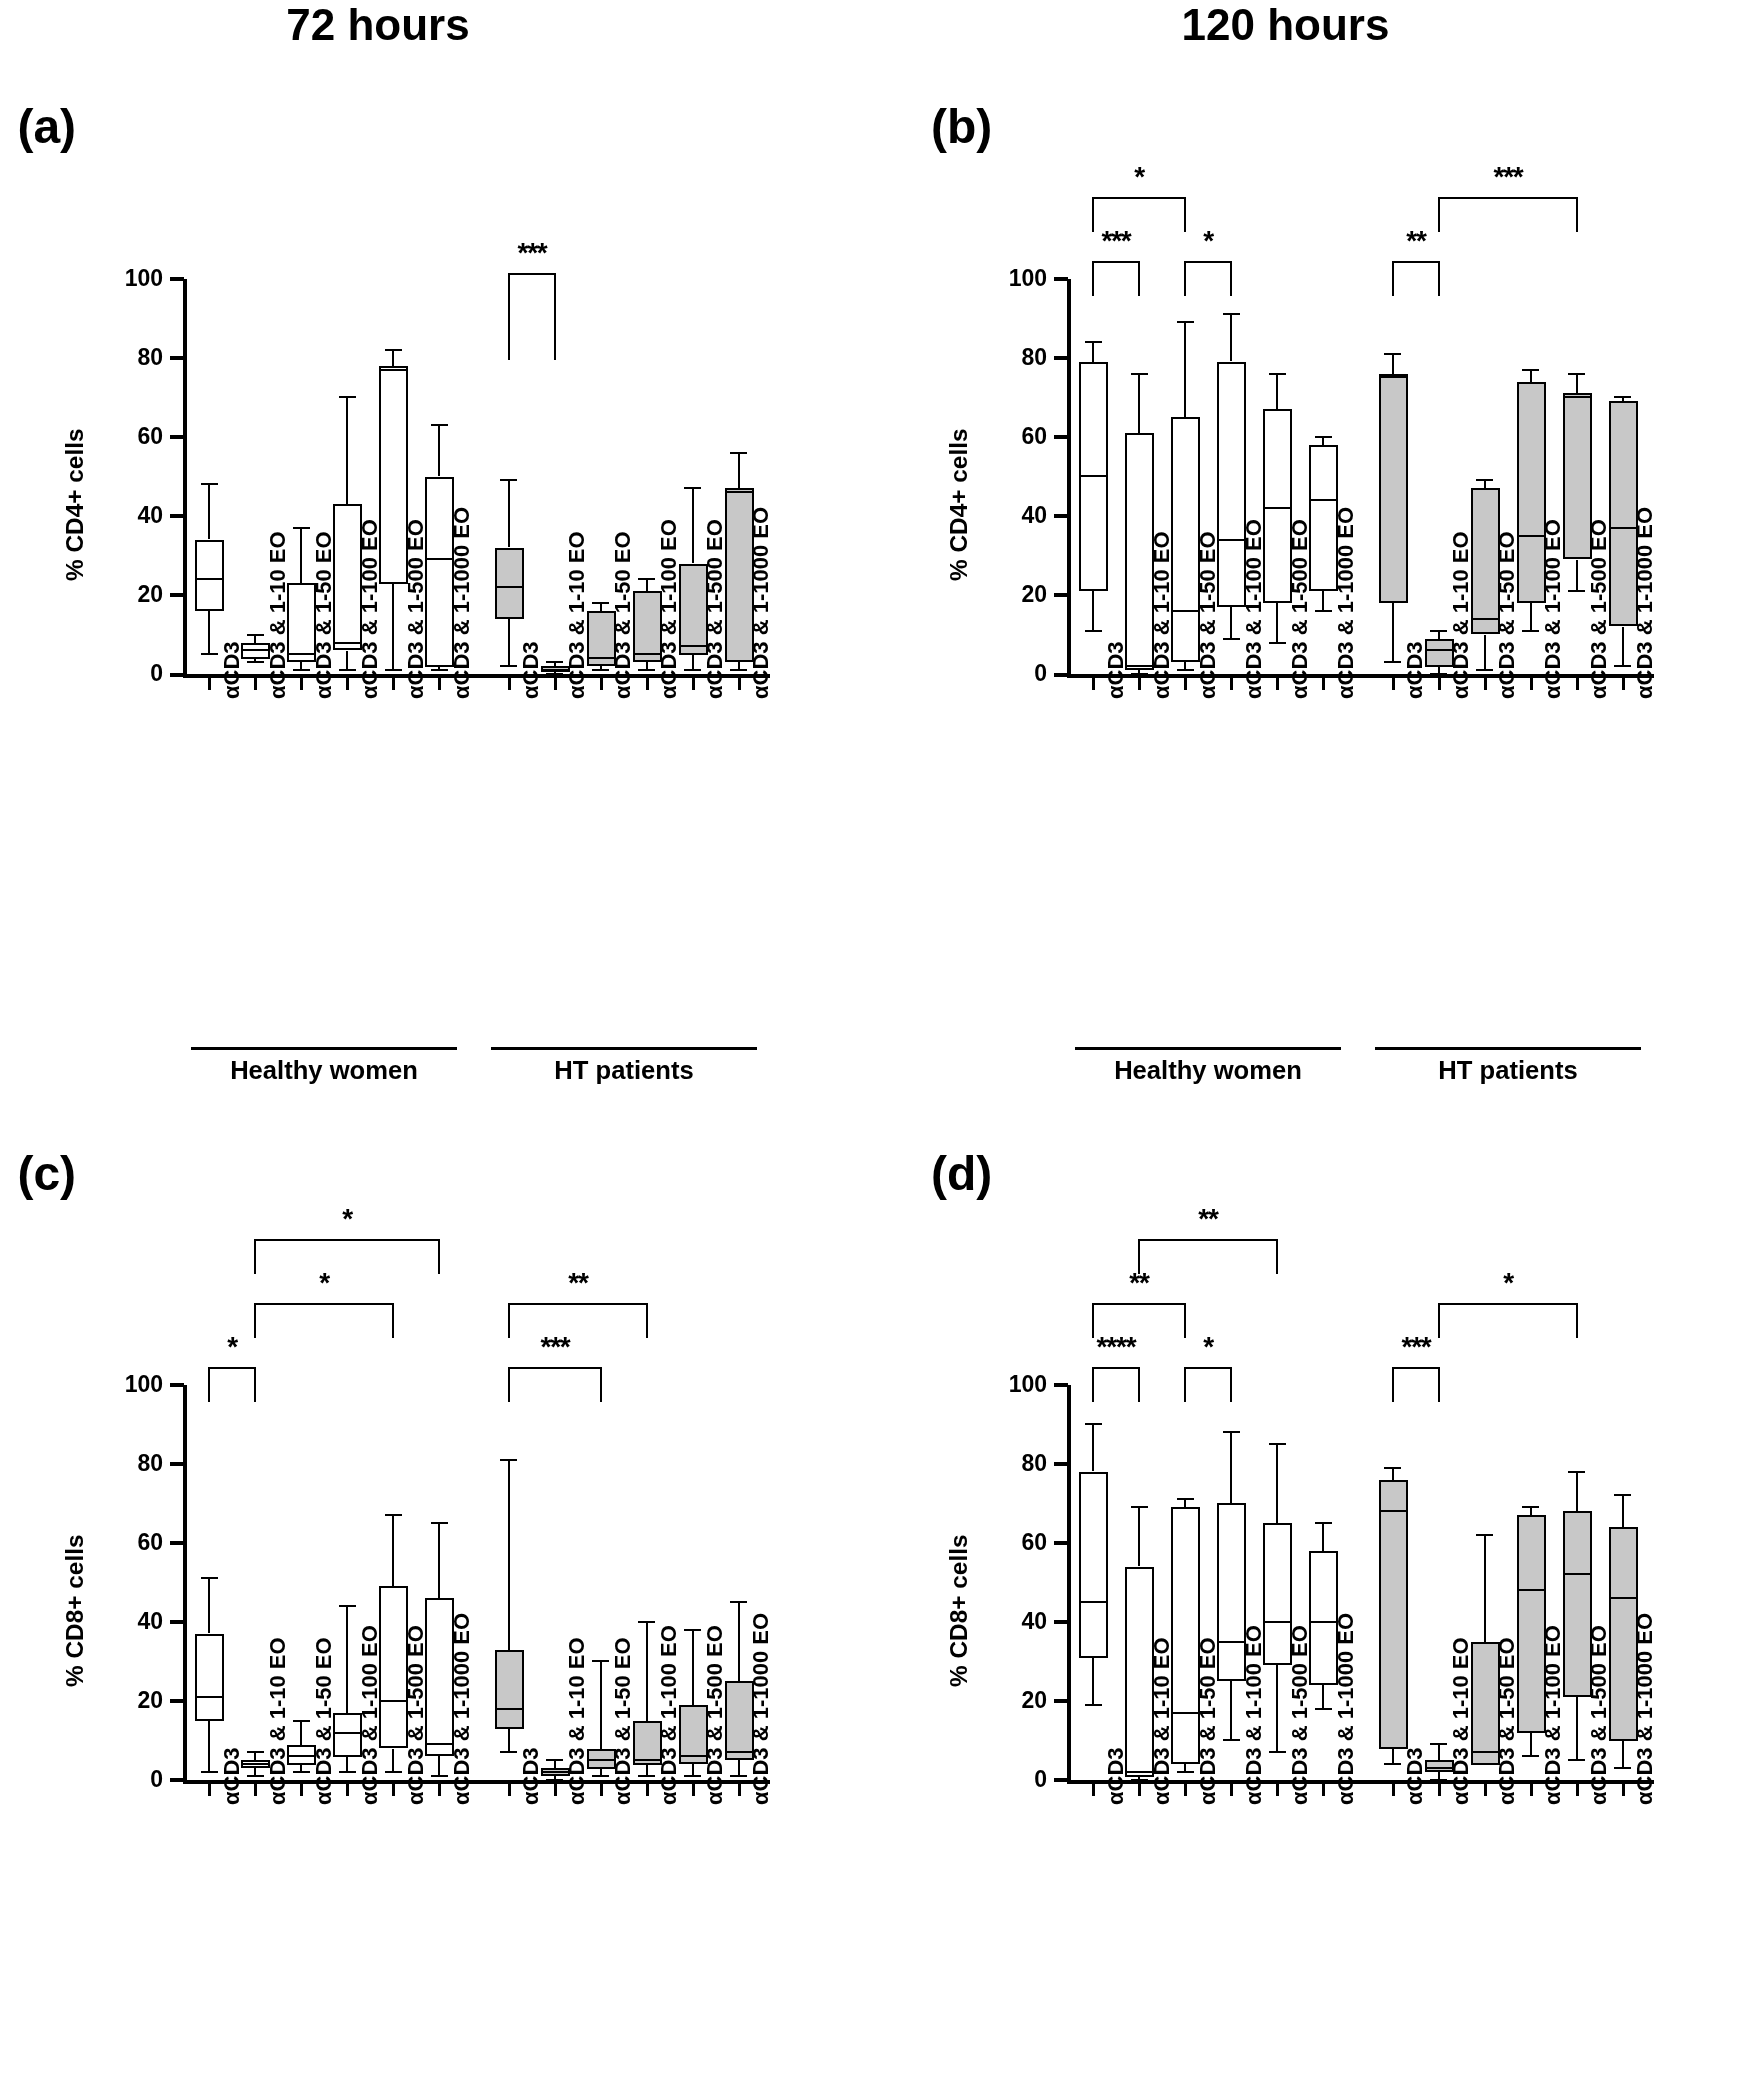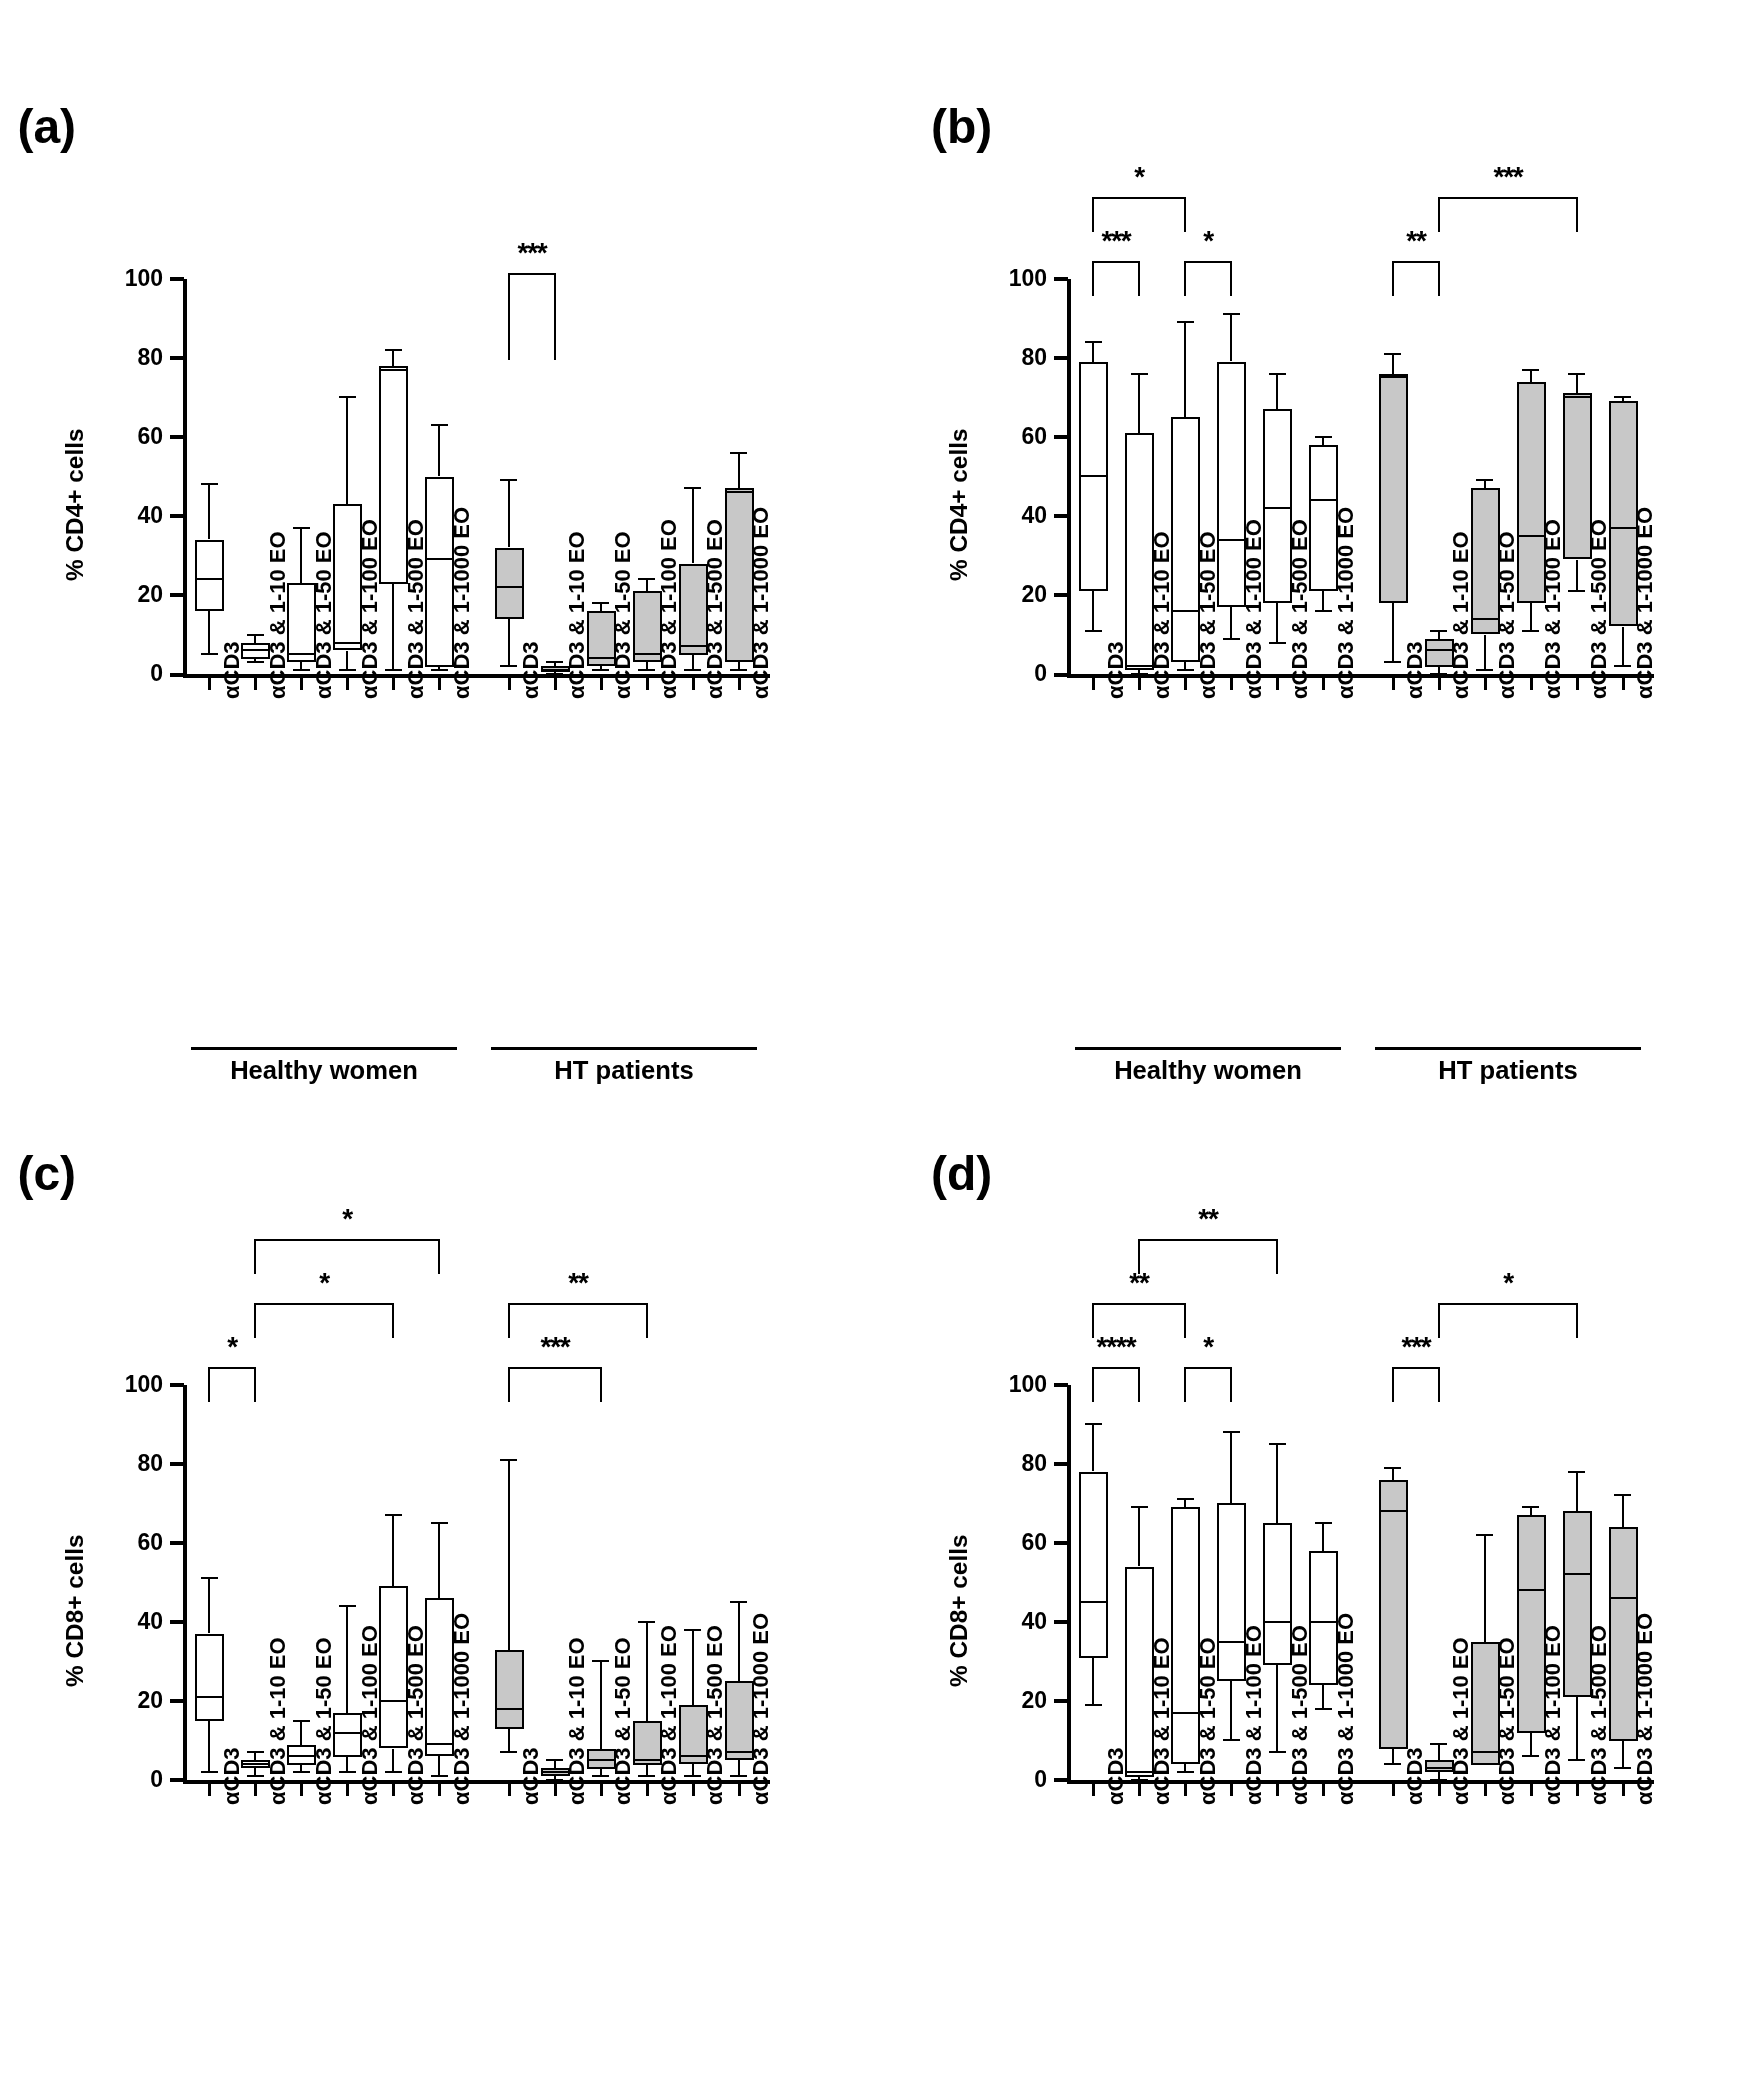--- a/index.html
+++ b/index.html
@@ -29,20 +29,22 @@
 
   .sig-h{position:absolute;background:#000;height:2.3px;}
   .sig-v{position:absolute;background:#000;width:2.3px;}
   .sig-star{position:absolute;font-size:28px;font-weight:bold;text-align:center;white-space:nowrap;letter-spacing:-1.2px;}
 </style>
 </head>
 <body>
 
 <div class="page">
 
+  <div class="col-title" style="left:215px;top:0px;width:326px;text-align:center;">72 hours</div>
+  <div class="col-title" style="left:1105px;top:0px;width:361px;text-align:center;">120 hours</div>
 
   <div class="panel-letter" style="left:17.4px;top:99px;">(a)</div>
   <div class="panel-letter" style="left:931px;top:99px;">(b)</div>
   <div class="panel-letter" style="left:17.4px;top:1146px;">(c)</div>
   <div class="panel-letter" style="left:931px;top:1146px;">(d)</div>
 
   <div class="panel" id="panel-a" style="left:35px;top:145px;width:826px;height:989px;">
       <div class="axis-line" style="left:148px;top:134px;width:3.5px;height:396px;"></div>
       <div class="axis-line" style="left:148px;top:529px;width:587px;height:3.5px;"></div>
       <div class="tick" style="left:135px;top:528px;width:14px;height:3.5px;"></div>

